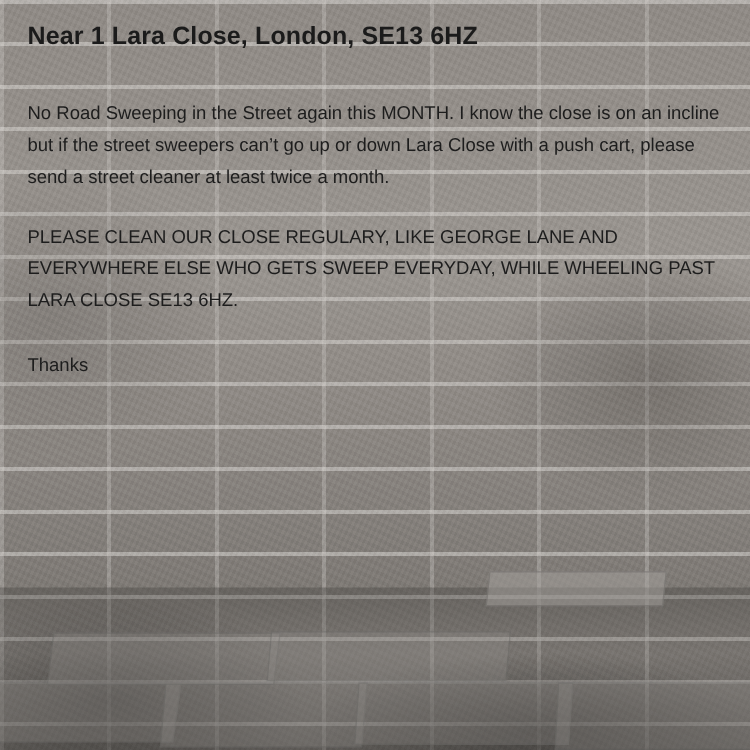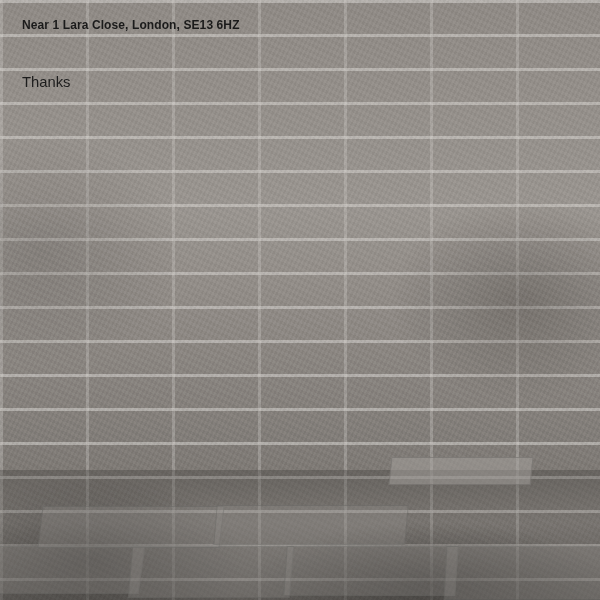--- a/index.html
+++ b/index.html
@@ -78,21 +78,21 @@
     transform: skewX(-6deg);
   }
   
   .overlay {
     position: absolute;
     inset: 0;
     padding: 18px 22px 0 22px;
     box-sizing: border-box;
   }
   .title {
-    font-size: 12px;
+    font-size: 20px;
     font-weight: bold;
     color: #1b1b1b;
     letter-spacing: .1px;
     margin: 0 0 38px 0;
   }
   .body-text {
     font-size: 14.8px;
     line-height: 25.5px;
     color: #1d1d1d;
   }
@@ -116,17 +116,19 @@
     <div class="slab" style="left:285px; bottom:4px; width:170px; height:48px; transform:skewX(-4deg);"></div>
     <div class="slab" style="left:445px; bottom:0px; width:175px; height:52px; transform:skewX(-3deg);"></div>
     <div class="slab" style="left:40px; bottom:52px; width:180px; height:40px; transform:skewX(-7deg);"></div>
     <div class="slab" style="left:215px; bottom:55px; width:190px; height:38px; transform:skewX(-5deg);"></div>
   </div>
   <div class="kerb"></div>
 
   <div class="overlay">
     <h1 class="title">Near 1 Lara Close, London, SE13 6HZ</h1>
     <div class="body-text">
+      <p class="para">No Road Sweeping in the Street again this MONTH. I know the close is on an incline but if the street sweepers can’t go up or down Lara Close with a push cart, please send a street cleaner at least twice a month.</p>
+      <p class="para">PLEASE CLEAN OUR CLOSE REGULARY, LIKE GEORGE LANE AND EVERYWHERE ELSE WHO GETS SWEEP EVERYDAY, WHILE WHEELING PAST LARA CLOSE SE13 6HZ.</p>
       <p class="para">Thanks</p>
     </div>
   </div>
 
 </div>
 
 </body></html>

